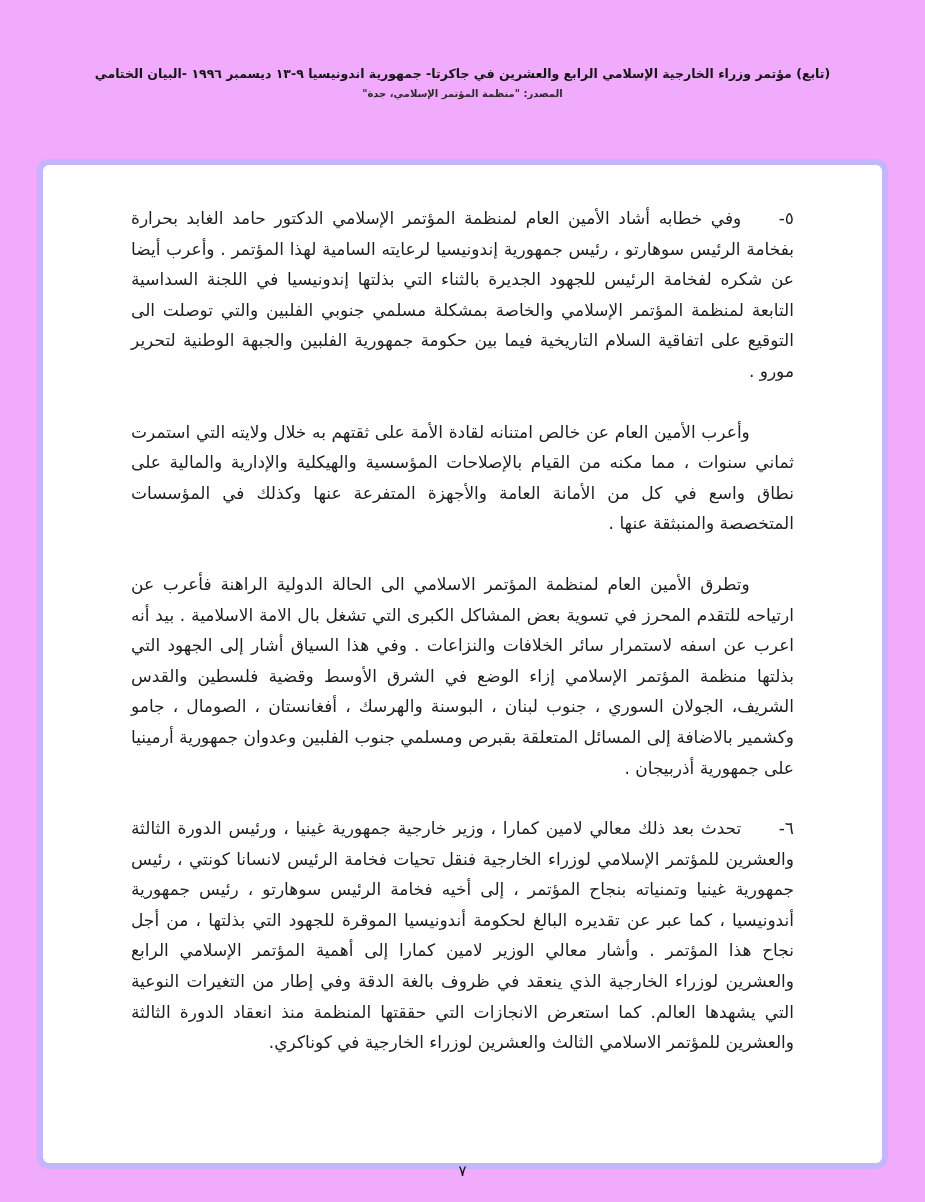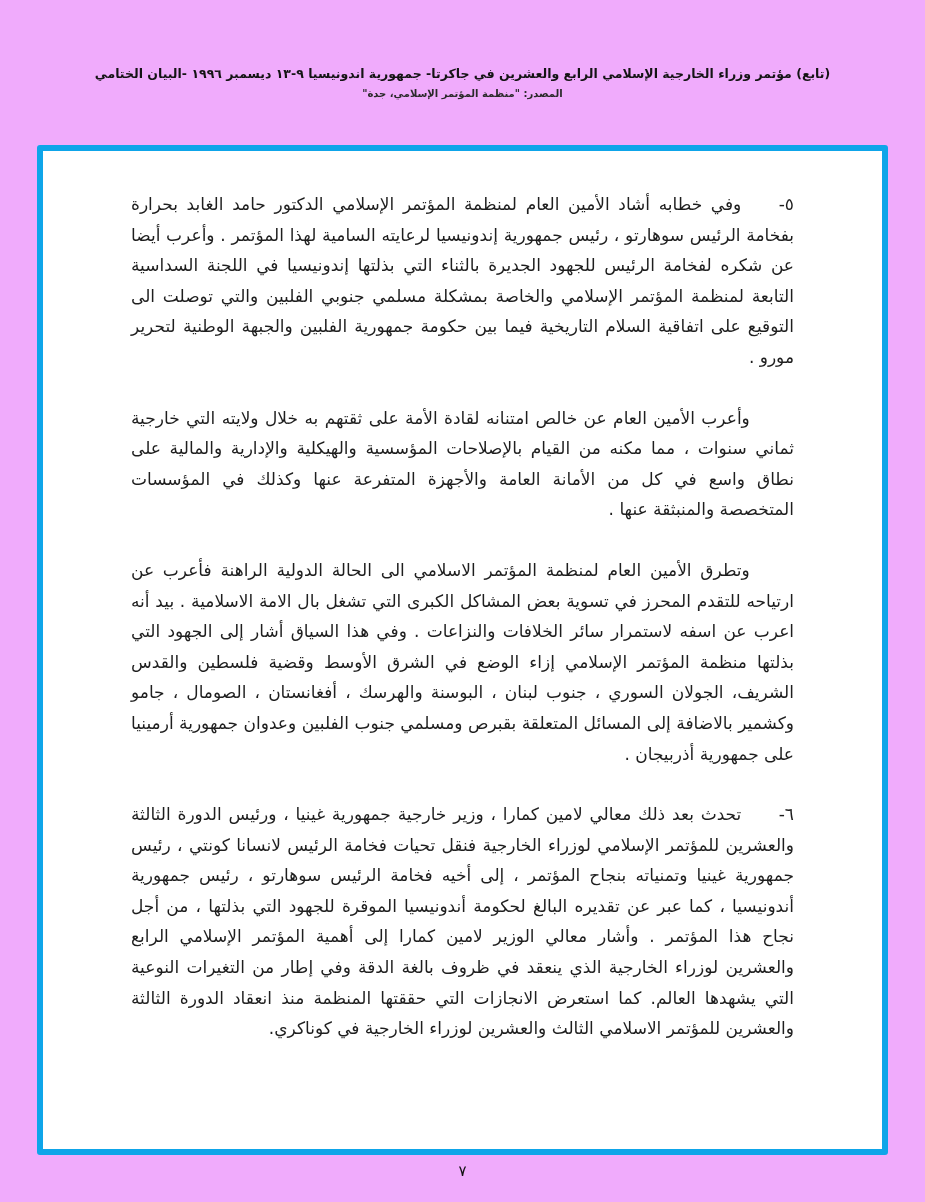--- a/index.html
+++ b/index.html
@@ -18,24 +18,24 @@
     top: 66px; left: 0; right: 0;
     text-align: center;
     direction: rtl;
     color: #141414;
   }
   .header-line1 { font-size: 12.5px; font-weight: bold; }
   .header-line2 { font-size: 10px; font-weight: bold; margin-top: 7px; color: #2a2a2a; }
 
   .frame {
     position: absolute;
-    left: 37px; top: 145px;
+    left: 37px; top: 159px;
     width: 851px; height: 1010px;
-    border: 6px solid #0ea5e9;
-    border-radius: 3px;
+    border: 6px solid #c4b5fd;
+    border-radius: 12px;
     box-sizing: border-box;
     background: #ffffff;
   }
 
   .content {
     position: absolute;
     top: 38px; right: 88px; left: 88px;
     direction: rtl;
     text-align: justify;
     color: #1e1e1e;
@@ -66,21 +66,21 @@
   </div>
 
   <div class="frame">
     <div class="content">
 
       <div class="paragraph numbered">
         <span class="para-number">٥-</span><span>وفي خطابه أشاد الأمين العام لمنظمة المؤتمر الإسلامي الدكتور حامد الغابد بحرارة بفخامة الرئيس سوهارتو ، رئيس جمهورية إندونيسيا لرعايته السامية لهذا المؤتمر . وأعرب أيضا عن شكره لفخامة الرئيس للجهود الجديرة بالثناء التي بذلتها إندونيسيا في اللجنة السداسية التابعة لمنظمة المؤتمر الإسلامي والخاصة بمشكلة مسلمي جنوبي الفلبين والتي توصلت الى التوقيع على اتفاقية السلام التاريخية فيما بين حكومة جمهورية الفلبين والجبهة الوطنية لتحرير مورو .</span>
       </div>
 
       <div class="paragraph indented">
-        <span>وأعرب الأمين العام عن خالص امتنانه لقادة الأمة على ثقتهم به خلال ولايته التي خارجية ثماني سنوات ، مما مكنه من القيام بالإصلاحات المؤسسية والهيكلية والإدارية والمالية على نطاق واسع في كل من الأمانة العامة والأجهزة المتفرعة عنها وكذلك في المؤسسات المتخصصة والمنبثقة عنها .</span>
+        <span>وأعرب الأمين العام عن خالص امتنانه لقادة الأمة على ثقتهم به خلال ولايته التي استمرت ثماني سنوات ، مما مكنه من القيام بالإصلاحات المؤسسية والهيكلية والإدارية والمالية على نطاق واسع في كل من الأمانة العامة والأجهزة المتفرعة عنها وكذلك في المؤسسات المتخصصة والمنبثقة عنها .</span>
       </div>
 
       <div class="paragraph indented">
         <span>وتطرق الأمين العام لمنظمة المؤتمر الاسلامي الى الحالة الدولية الراهنة فأعرب عن ارتياحه للتقدم المحرز في تسوية بعض المشاكل الكبرى التي تشغل بال الامة الاسلامية . بيد أنه اعرب عن اسفه لاستمرار سائر الخلافات والنزاعات . وفي هذا السياق أشار إلى الجهود التي بذلتها منظمة المؤتمر الإسلامي إزاء الوضع في الشرق الأوسط وقضية فلسطين والقدس الشريف، الجولان السوري ، جنوب لبنان ، البوسنة والهرسك ، أفغانستان ، الصومال ، جامو وكشمير بالاضافة إلى المسائل المتعلقة بقبرص ومسلمي جنوب الفلبين وعدوان جمهورية أرمينيا على جمهورية أذربيجان .</span>
       </div>
 
       <div class="paragraph numbered">
         <span class="para-number">٦-</span><span>تحدث بعد ذلك معالي لامين كمارا ، وزير خارجية جمهورية غينيا ، ورئيس الدورة الثالثة والعشرين للمؤتمر الإسلامي لوزراء الخارجية فنقل تحيات فخامة الرئيس لانسانا كونتي ، رئيس جمهورية غينيا وتمنياته بنجاح المؤتمر ، إلى أخيه فخامة الرئيس سوهارتو ، رئيس جمهورية أندونيسيا ، كما عبر عن تقديره البالغ لحكومة أندونيسيا الموقرة للجهود التي بذلتها ، من أجل نجاح هذا المؤتمر . وأشار معالي الوزير لامين كمارا إلى أهمية المؤتمر الإسلامي الرابع والعشرين لوزراء الخارجية الذي ينعقد في ظروف بالغة الدقة وفي إطار من التغيرات النوعية التي يشهدها العالم. كما استعرض الانجازات التي حققتها المنظمة منذ انعقاد الدورة الثالثة والعشرين للمؤتمر الاسلامي الثالث والعشرين لوزراء الخارجية في كوناكري.</span>
       </div>
 

